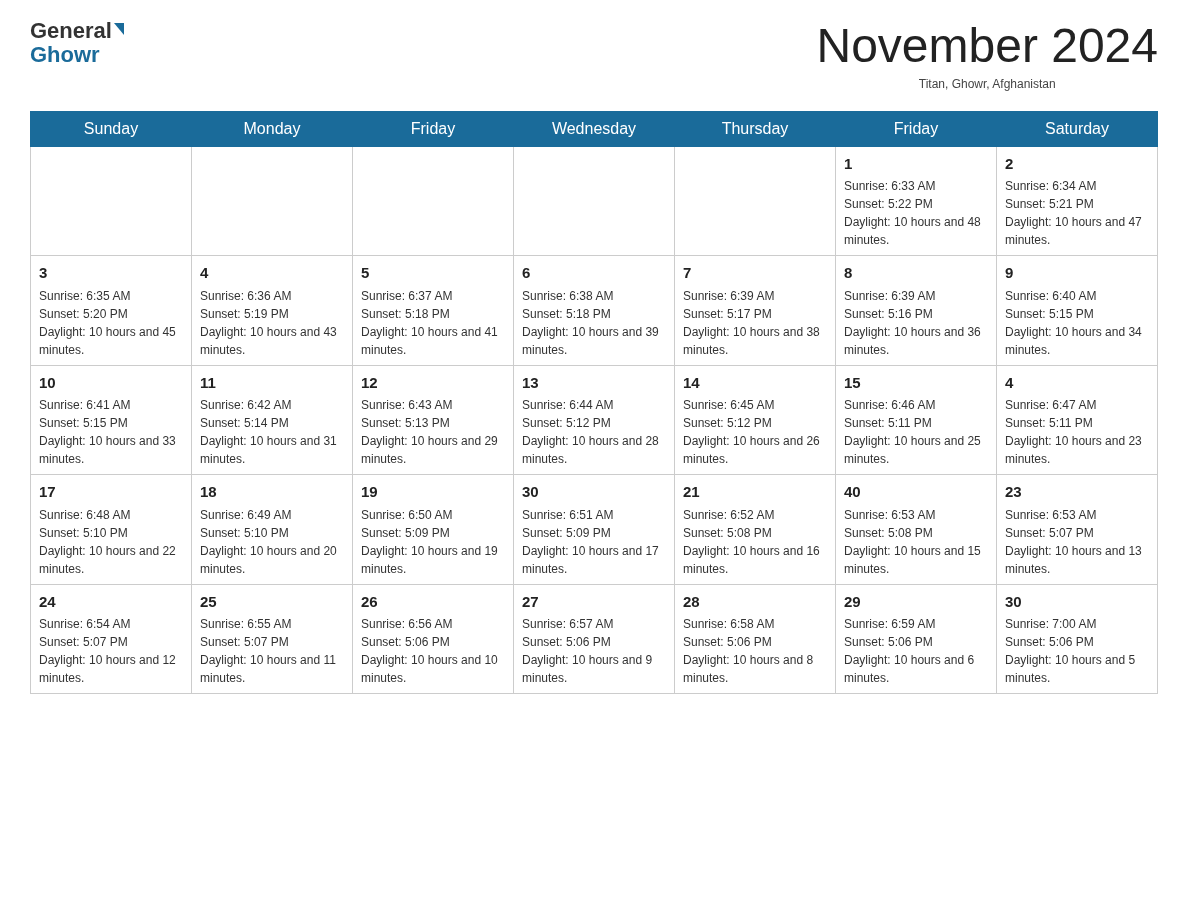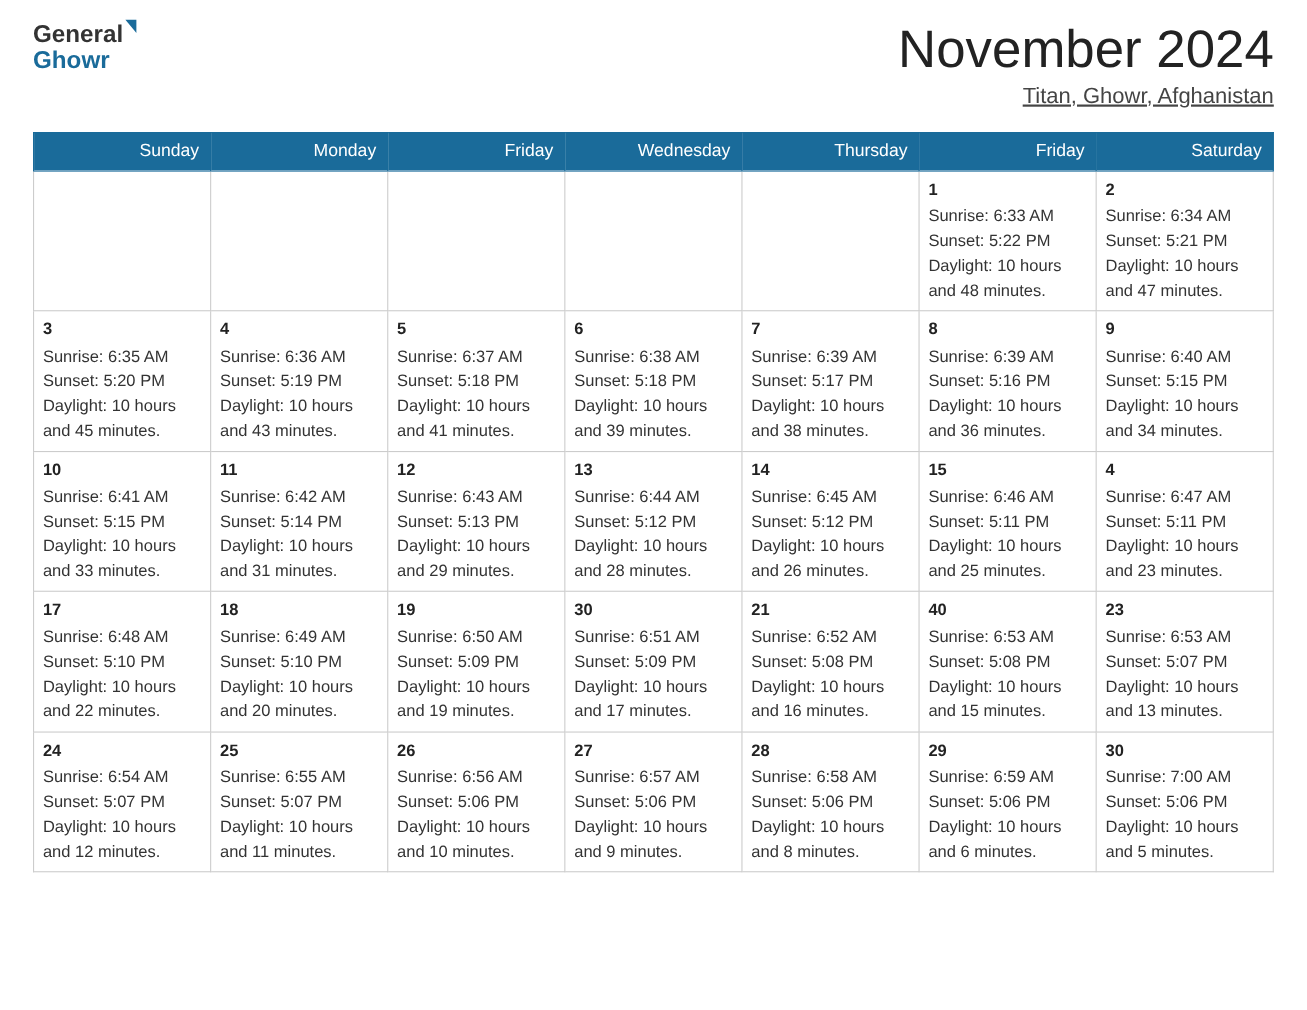--- a/index.html
+++ b/index.html
@@ -36,84 +36,83 @@
       vertical-align: middle;
       position: relative;
       top: -2px;
     }
     .logo-blue {
       font-size: 22px;
       font-weight: bold;
       color: #1a6b9a;
     }
     .title-block {
-      text-align: right;
+      text-align: center;
     }
     .calendar-title {
       font-size: 48px;
       font-weight: normal;
       color: #222;
       line-height: 1.1;
     }
     .calendar-subtitle {
-      font-size: 20px;
+      font-size: 12px;
       color: #444;
       margin-top: 4px;
-      text-decoration: underline;
     }
     .calendar {
       width: 100%;
       border-collapse: collapse;
       border: 1px solid #aaa;
     }
     .calendar th {
       background-color: #1a6b9a;
       color: #fff;
       font-size: 16px;
       font-weight: normal;
       padding: 8px 10px;
-      text-align: right;
+      text-align: center;
       border: 1px solid #1a6b9a;
     }
     .calendar td {
       vertical-align: top;
       padding: 6px 8px;
       border: 1px solid #ccc;
       width: calc(100% / 7);
       min-height: 90px;
       font-size: 13px;
       line-height: 1.5;
     }
     .day-number {
       font-size: 15px;
       font-weight: bold;
       color: #222;
       margin-bottom: 2px;
     }
     .day-info {
-      font-size: 15px;
+      font-size: 12px;
       color: #333;
       line-height: 1.5;
     }
     .empty-cell {
       background: #fff;
     }
     .week-row td {
       background: #fff;
     }
     .week-row:nth-child(odd) td {
       background: #fff;
     }
   </style>
 </head>
 <body>
 
 <div class="header">
   <div class="logo">
-    <div style="display:flex; align-items:flex-start;">
+    <div style="display:flex; align-items:center;">
       <span class="logo-general">General</span>
       <span class="logo-arrow"></span>
     </div>
     <span class="logo-blue">Ghowr</span>
   </div>
   <div class="title-block">
     <div class="calendar-title">November 2024</div>
     <div class="calendar-subtitle">Titan, Ghowr, Afghanistan</div>
   </div>
 </div>

